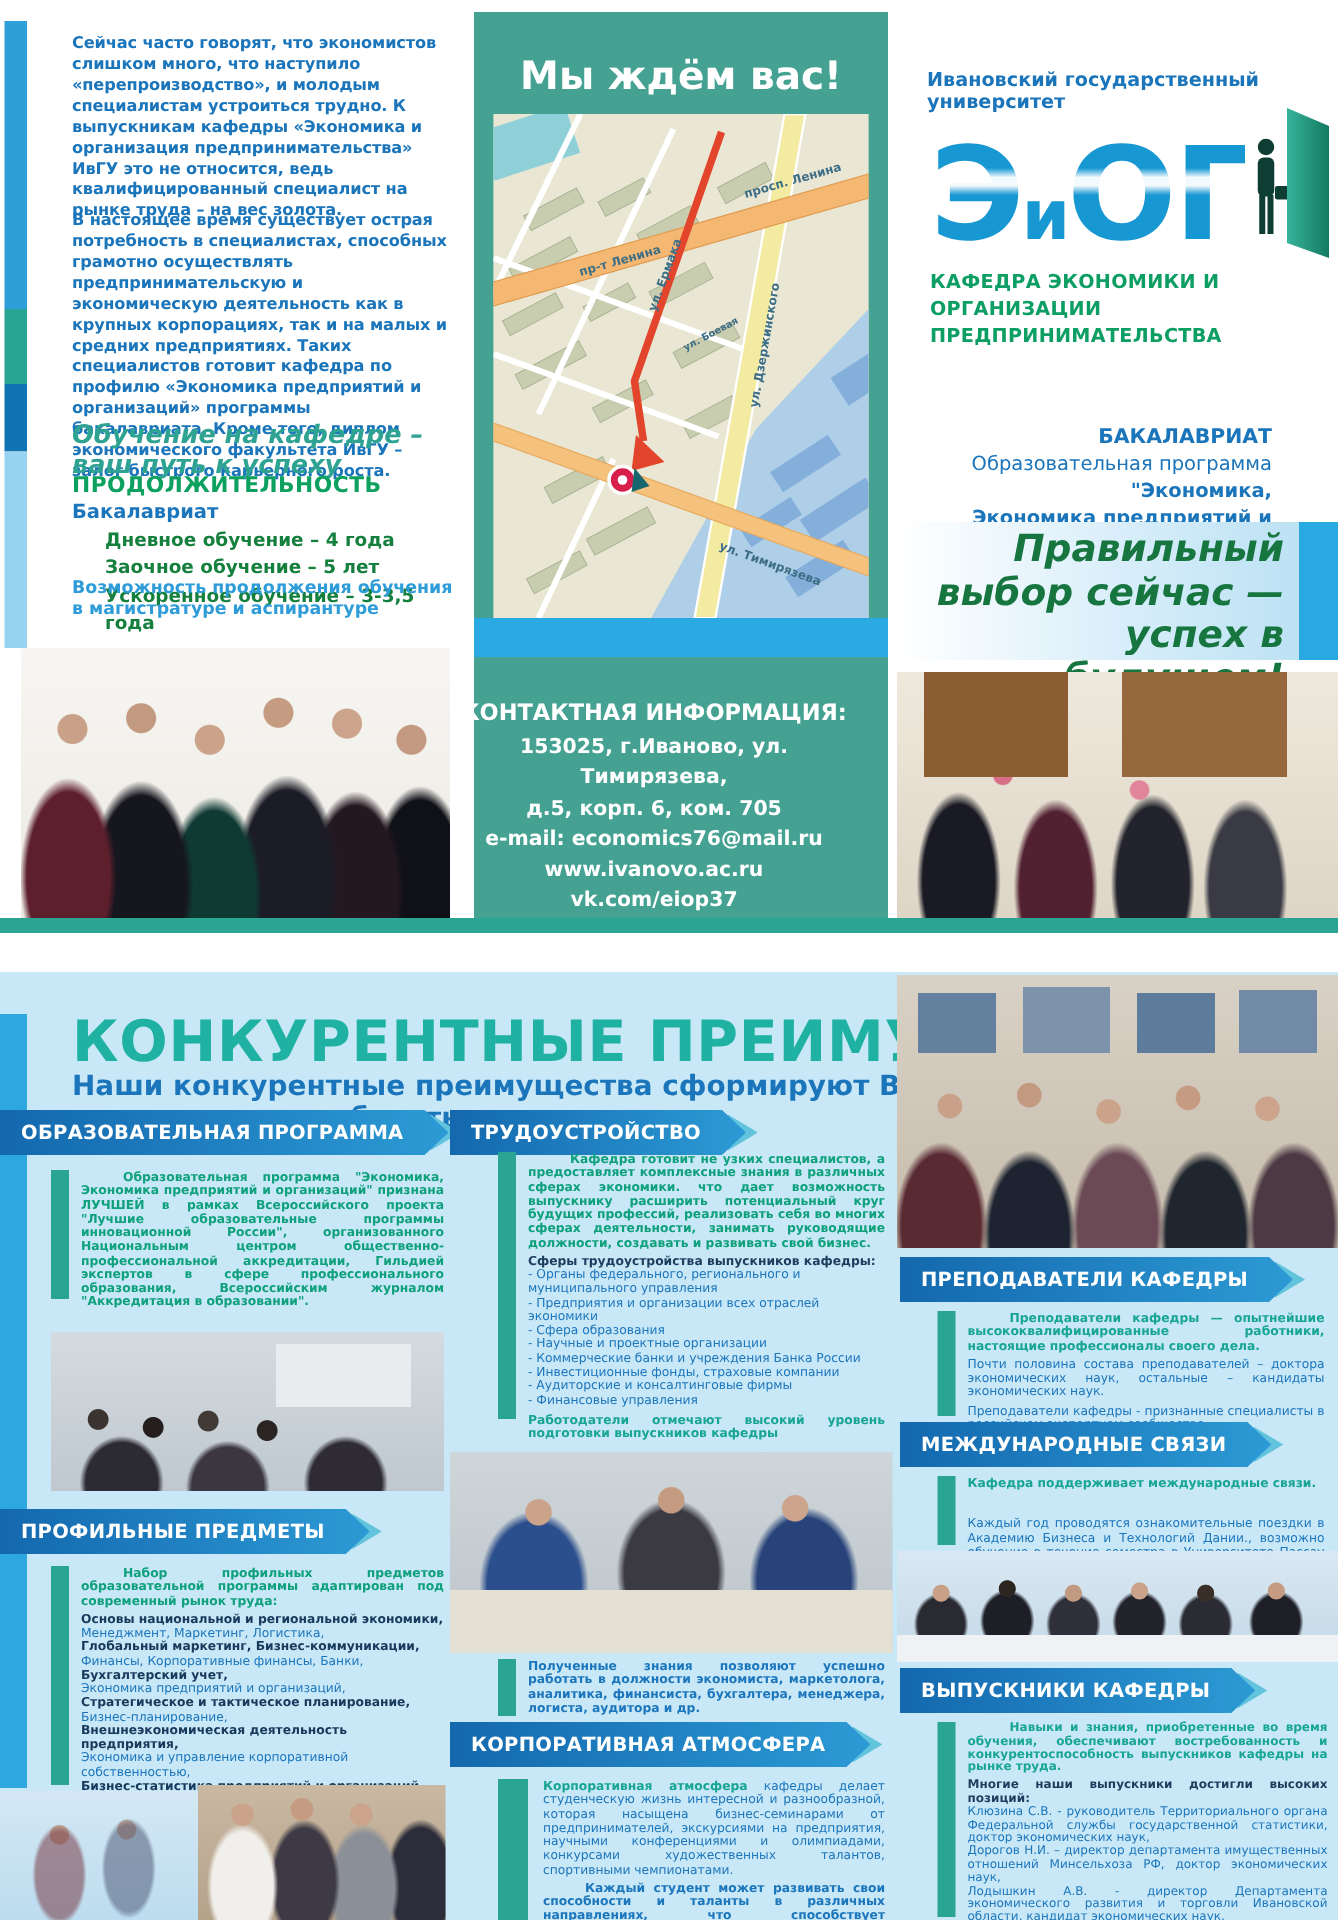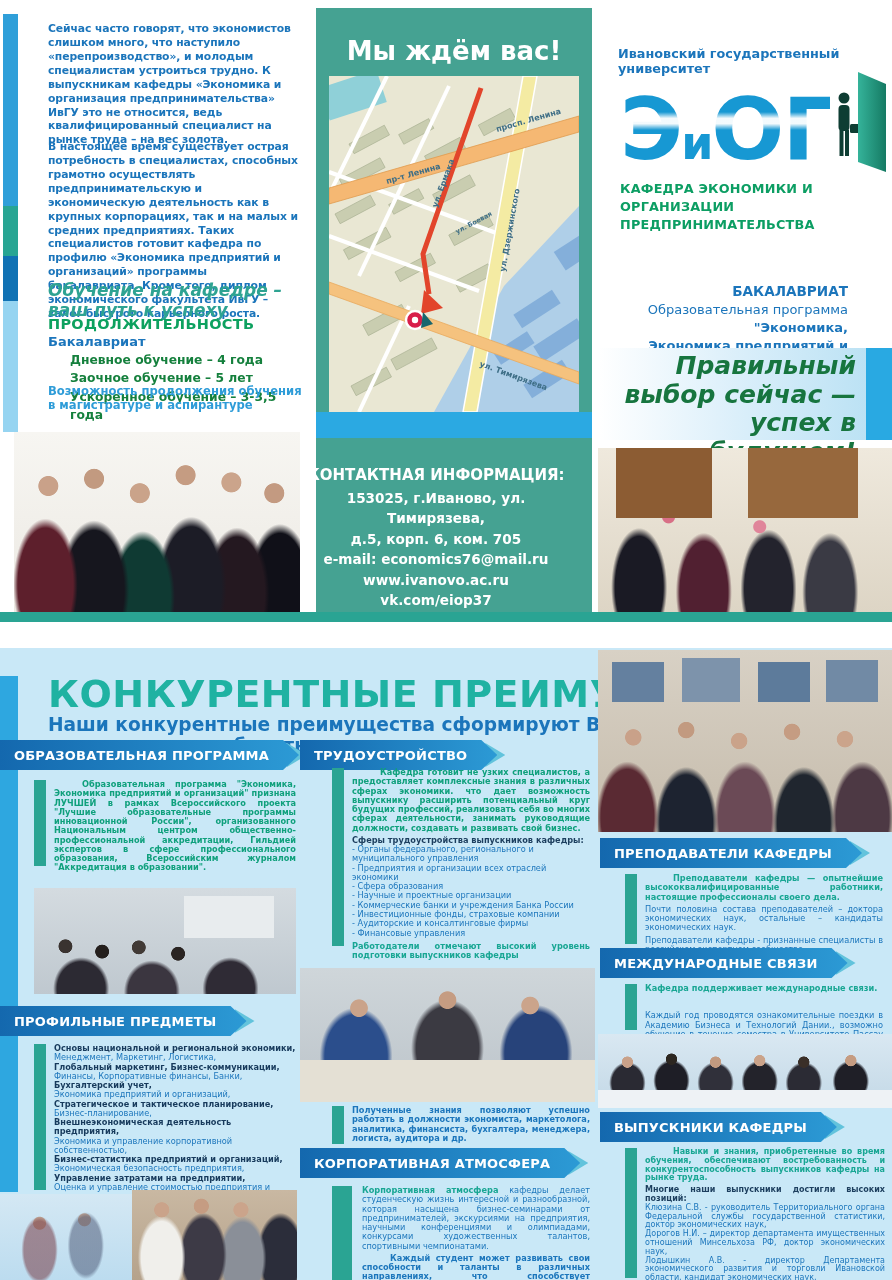--- a/index.html
+++ b/index.html
@@ -343,20 +343,21 @@
     <p class="gtxt indent">Образовательная программа "Экономика, Экономика предприятий и организаций" признана ЛУЧШЕЙ в рамках Всероссийского проекта "Лучшие образовательные программы инновационной России", организованного Национальным центром общественно- профессиональной аккредитации, Гильдией экспертов в сфере профессионального образования, Всероссийским журналом "Аккредитация в образовании".</p>
   </div>
   <div class="photo ph-class" style="left:34px;top:888px;width:262px;height:106px;"></div>
 
   <div class="banner" style="left:0;top:1006px;">
     <span class="chev"></span>
     <span class="bbody">ПРОФИЛЬНЫЕ ПРЕДМЕТЫ</span>
   </div>
   <div class="tbar" style="left:34px;top:1044px;height:146px;"></div>
   <div class="btxt" style="left:54px;top:1044px;width:242px;">
+    <p class="gtxt indent">Набор профильных предметов образовательной программы адаптирован под современный рынок труда:</p>
     <div class="subj-line subj-b">Основы национальной и региональной экономики,</div>
     <div class="subj-line">Менеджмент, Маркетинг, Логистика,</div>
     <div class="subj-line subj-b">Глобальный маркетинг, Бизнес-коммуникации,</div>
     <div class="subj-line">Финансы, Корпоративные финансы, Банки,</div>
     <div class="subj-line subj-b">Бухгалтерский учет,</div>
     <div class="subj-line">Экономика предприятий и организаций,</div>
     <div class="subj-line subj-b">Стратегическое и тактическое планирование,</div>
     <div class="subj-line">Бизнес-планирование,</div>
     <div class="subj-line subj-b">Внешнеэкономическая деятельность предприятия,</div>
     <div class="subj-line">Экономика и управление корпоративной собственностью,</div>

